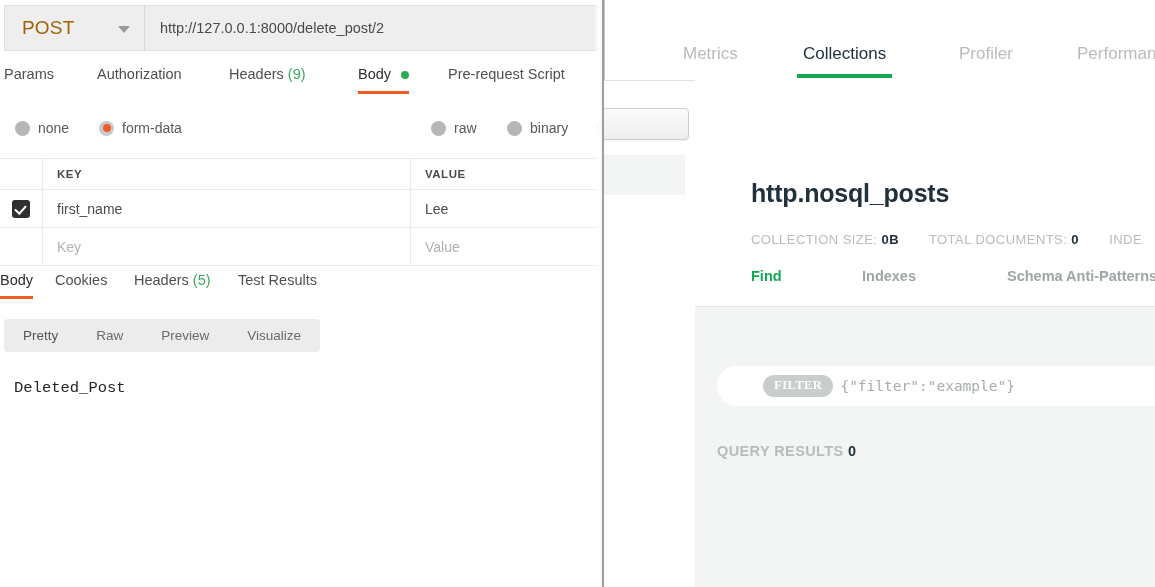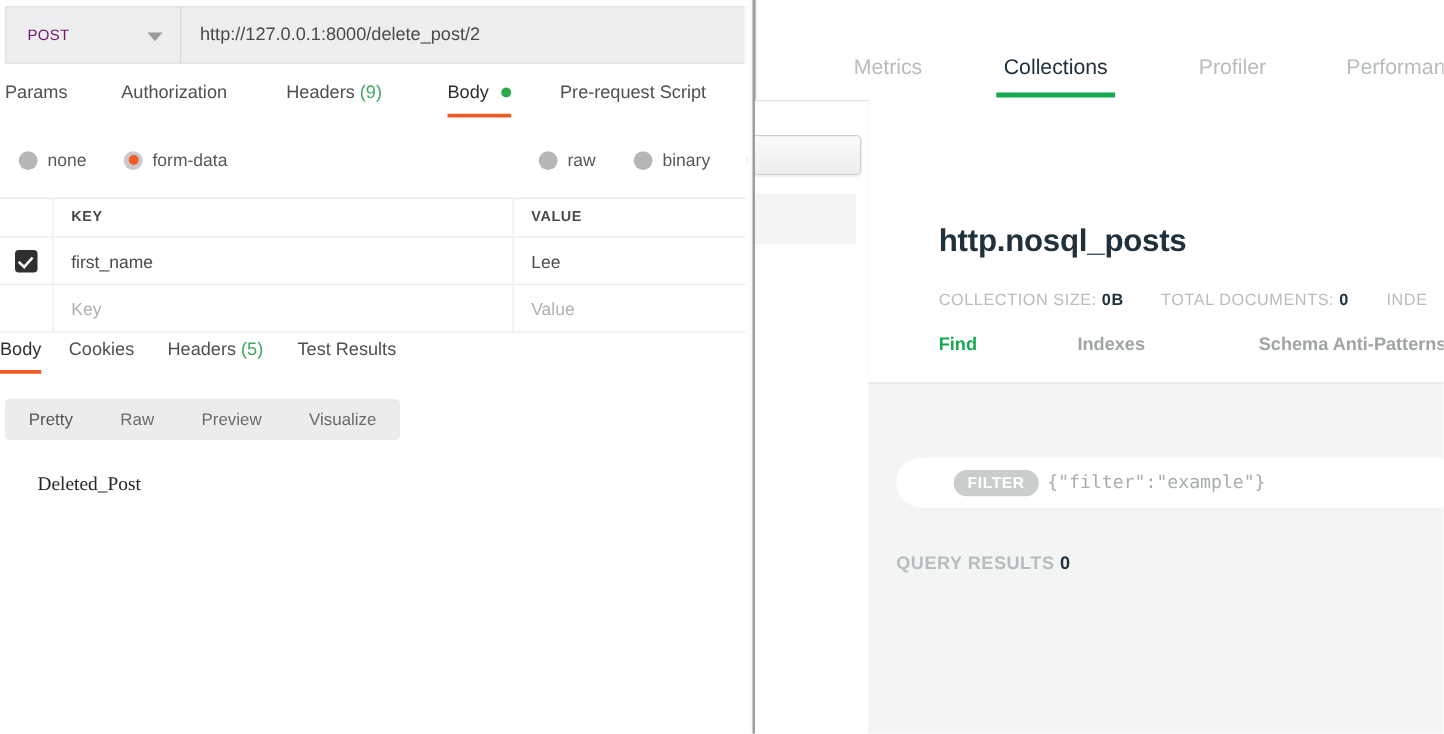--- a/index.html
+++ b/index.html
@@ -29,21 +29,21 @@
     position: absolute; left: 4px; top: 5px;
     width: 140px; height: 46px;
     background: #eeeeee;
     border: 1px solid #e0e0e0;
     border-right: none;
     box-sizing: border-box;
     display: flex; align-items: center;
   }
   .method-label {
     margin-left: 17px;
-    font-size: 12px; color: #701a75; letter-spacing: .2px;
+    font-size: 19px; color: #a16207; letter-spacing: .2px;
   }
   .method-caret {
     position: absolute; right: 14px; top: 20px;
     width: 0; height: 0;
     border-left: 6px solid transparent;
     border-right: 6px solid transparent;
     border-top: 7px solid #9a9a9a;
   }
   .url-field {
     position: absolute; left: 144px; top: 5px;
@@ -175,22 +175,21 @@
   .view-btn {
     font-size: 13.5px; color: #6b6b6b;
     padding: 0 19px; height: 33px;
     display: flex; align-items: center;
   }
   .view-btn.active { color: #555555; }
 
   .resp-body {
     position: absolute; left: 14px; top: 379px;
     font-size: 15.5px; color: #262626;
-    font-family: Liberation Serif, serif;
-    margin-left: 16px;
+    font-family: Liberation Mono, monospace;
   }
 
   
   .pm-edge {
     position: absolute; left: 594px; top: 0;
     width: 10px; height: 587px;
     background: linear-gradient(to right, rgba(255,255,255,0) 0%, #ffffff 45%, #f3f3f3 92%, #d9d9d9 100%);
   }
   .pm-border {
     position: absolute; left: 602px; top: 0;
@@ -288,21 +287,21 @@
     width: 470px; height: 40px;
     background: #ffffff;
     border-radius: 20px;
     display: flex; align-items: center;
   }
   .cp-filter-pill {
     margin-left: 46px;
     background: #c9cdce; color: #ffffff;
     font-size: 12.5px; font-weight: bold; letter-spacing: .5px;
     border-radius: 11px; padding: 3px 11px 4px;
-    font-family: Liberation Sans, sans-serif;
+    font-family: Liberation Serif, serif;
   }
   .cp-filter-text {
     margin-left: 7px;
     font-size: 14.5px; color: #a7acae;
     font-family: "DejaVu Sans Mono", monospace;
   }
   .cp-query-results {
     position: absolute; left: 22px; top: 136px;
     font-size: 14.5px; font-weight: bold;
     letter-spacing: .4px; color: #b8bcbe;

